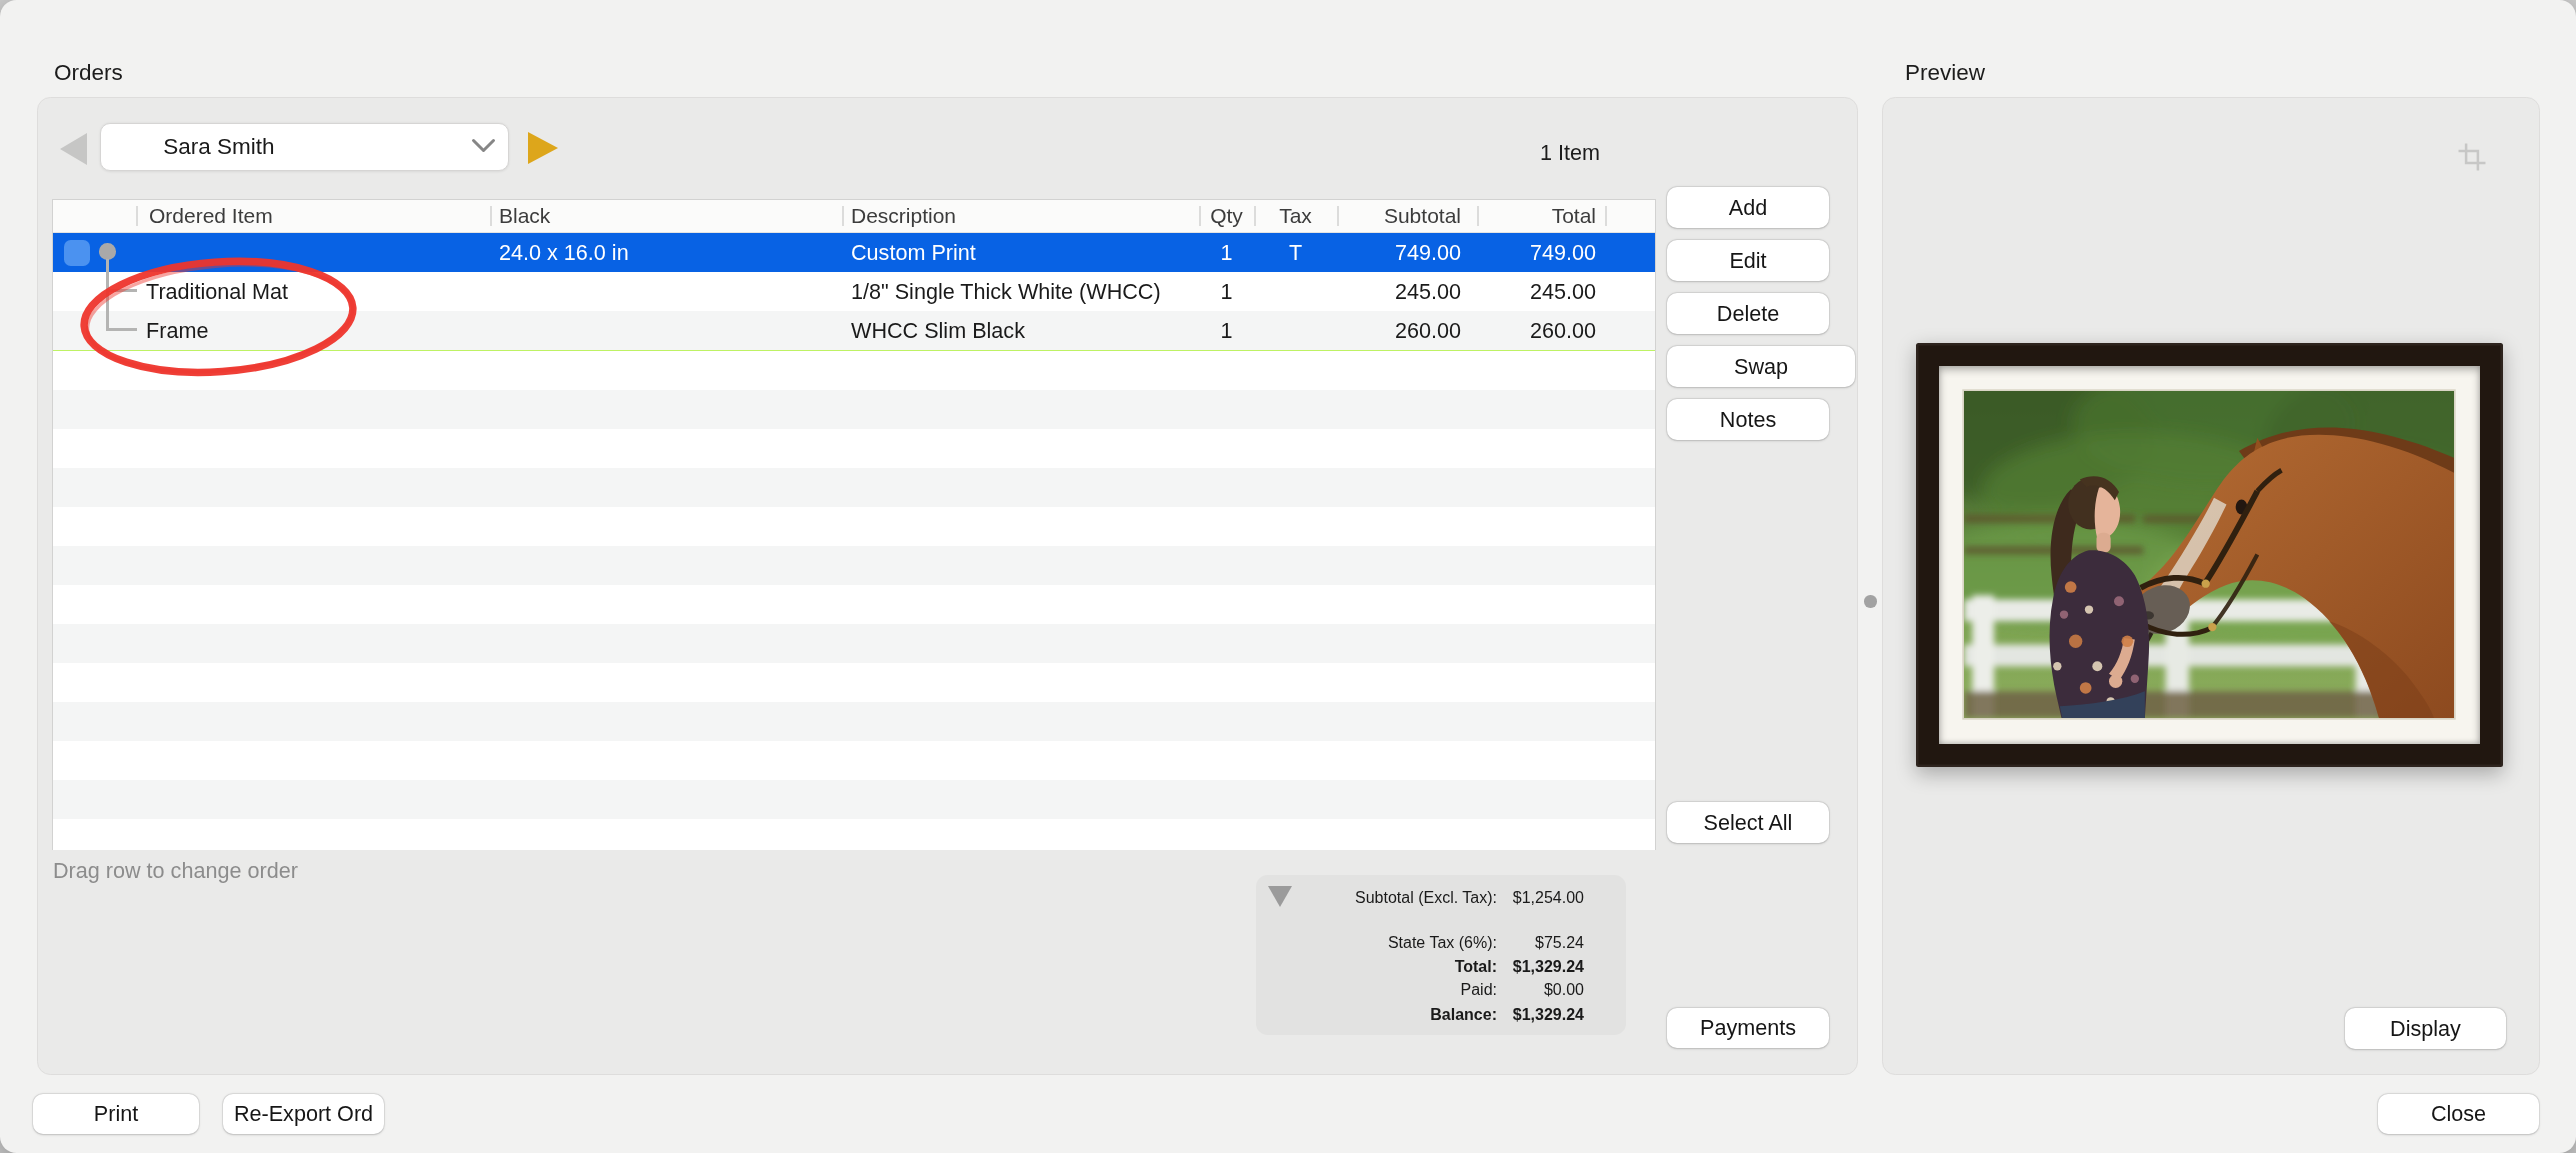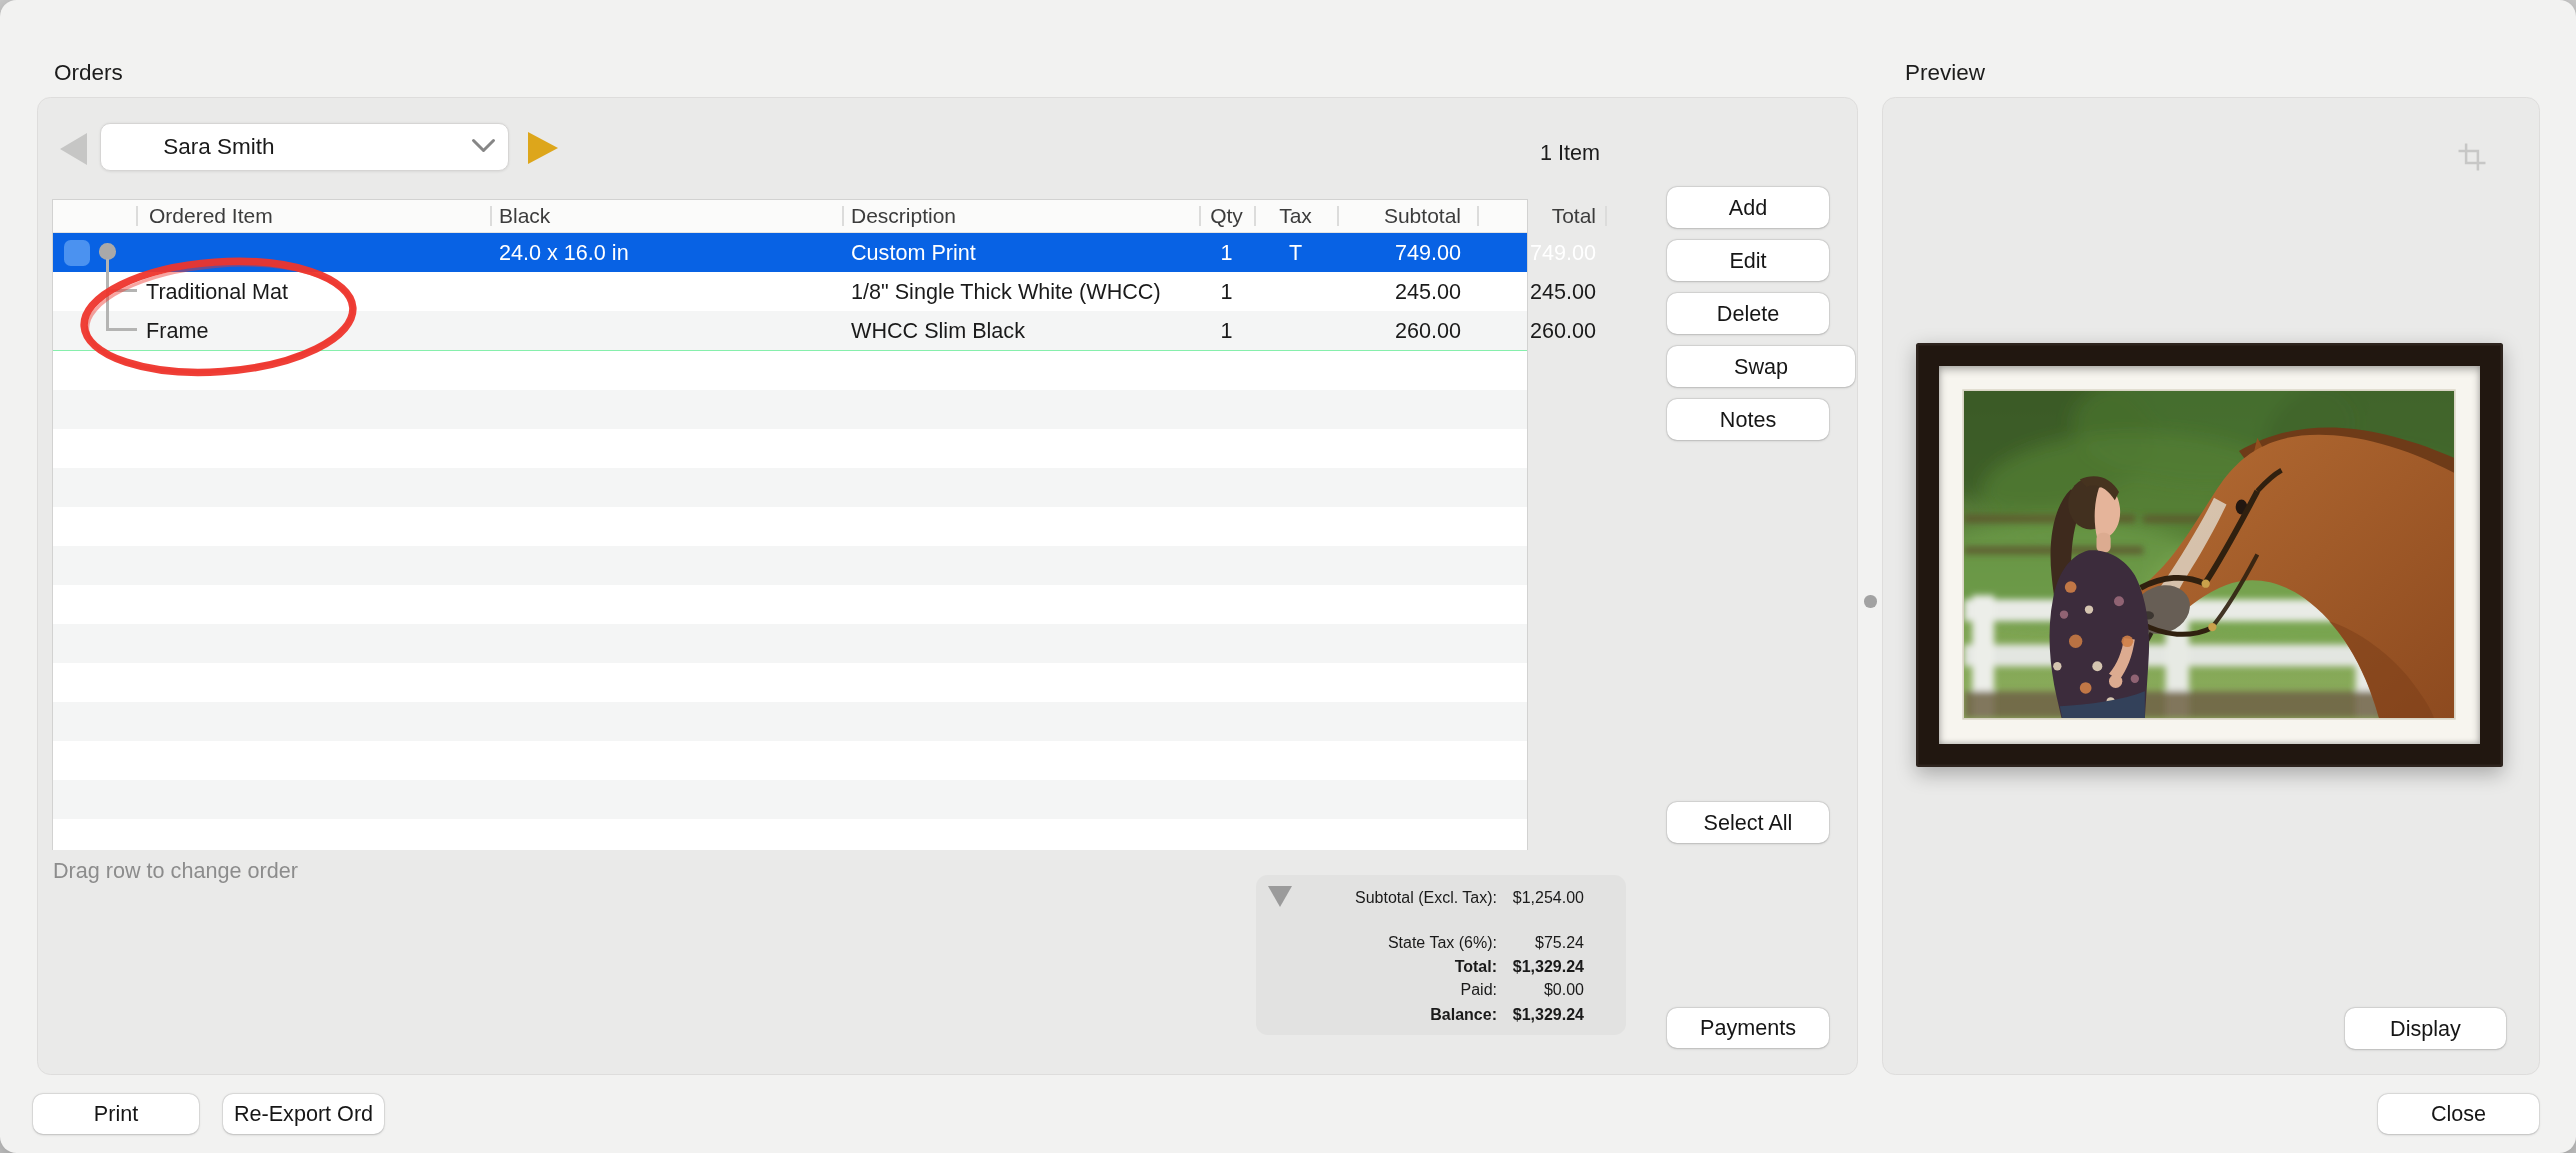--- a/index.html
+++ b/index.html
@@ -18,21 +18,21 @@
   .preview-panel{left:1882px;top:97px;width:658px;height:978px;}
   .splitter-dot{position:absolute;left:1864px;top:595px;width:12.5px;height:12.5px;border-radius:50%;background:#a2a2a2;}
   
   .arrow-prev{position:absolute;left:60px;top:133px;width:0;height:0;border-top:16px solid transparent;border-bottom:16px solid transparent;border-right:27px solid #c6c6c5;}
   .combo{position:absolute;left:100px;top:123px;width:409px;height:48px;background:#ffffff;border:1.7px solid #d6d5d4;border-radius:10px;box-sizing:border-box;box-shadow:0 0.8px 2.5px rgba(0,0,0,.08);}
   .combo .val{position:absolute;left:18.3px;top:0;height:45px;line-height:45px;font-size:22.5px;color:#1a1a1a;margin-left:44px;}
   .combo .chev{position:absolute;right:11.6px;top:14px;}
   .arrow-next{position:absolute;left:528px;top:132px;width:0;height:0;border-top:16.6px solid transparent;border-bottom:16.6px solid transparent;border-left:30px solid #dda61b;}
   .item-count{position:absolute;left:1248px;top:140px;width:352px;text-align:right;font-size:21.6px;color:#1c1c1c;}
   
-  .table{position:absolute;left:52px;top:199px;width:1476px;height:651px;background:#86efac;border:1.7px solid #d2d2d1;box-sizing:border-box;}
+  .table{position:absolute;left:52px;top:199px;width:1604px;height:651px;background:#bef264;border:1.7px solid #d2d2d1;box-sizing:border-box;}
   .thead{position:absolute;left:0;top:0;width:100%;height:33px;background:#fbfbfa;border-bottom:1.7px solid #e4e4e3;box-sizing:border-box;}
   .th{position:absolute;top:0;height:32px;line-height:32px;font-size:21px;color:#3c3c3c;white-space:nowrap;}
   .tick{position:absolute;top:5.8px;width:1.7px;height:20px;background:#dcdcdb;}
   .row{position:absolute;left:0;width:100%;height:39px;}
   .row .cell{position:absolute;top:0;height:39px;line-height:39px;font-size:21.6px;color:#1a1a1a;white-space:nowrap;}
   .row-selected{top:33px;background:#0862e4;}
   .row-selected .cell{color:#ffffff;}
   .row-child1{top:72px;background:#ffffff;}
   .row-child2{top:111px;background:#f4f5f5;}
   .table-empty{position:absolute;left:0;top:151px;width:100%;height:499px;background:repeating-linear-gradient(to bottom,#ffffff 0 39px,#f4f5f5 39px 78px);}

